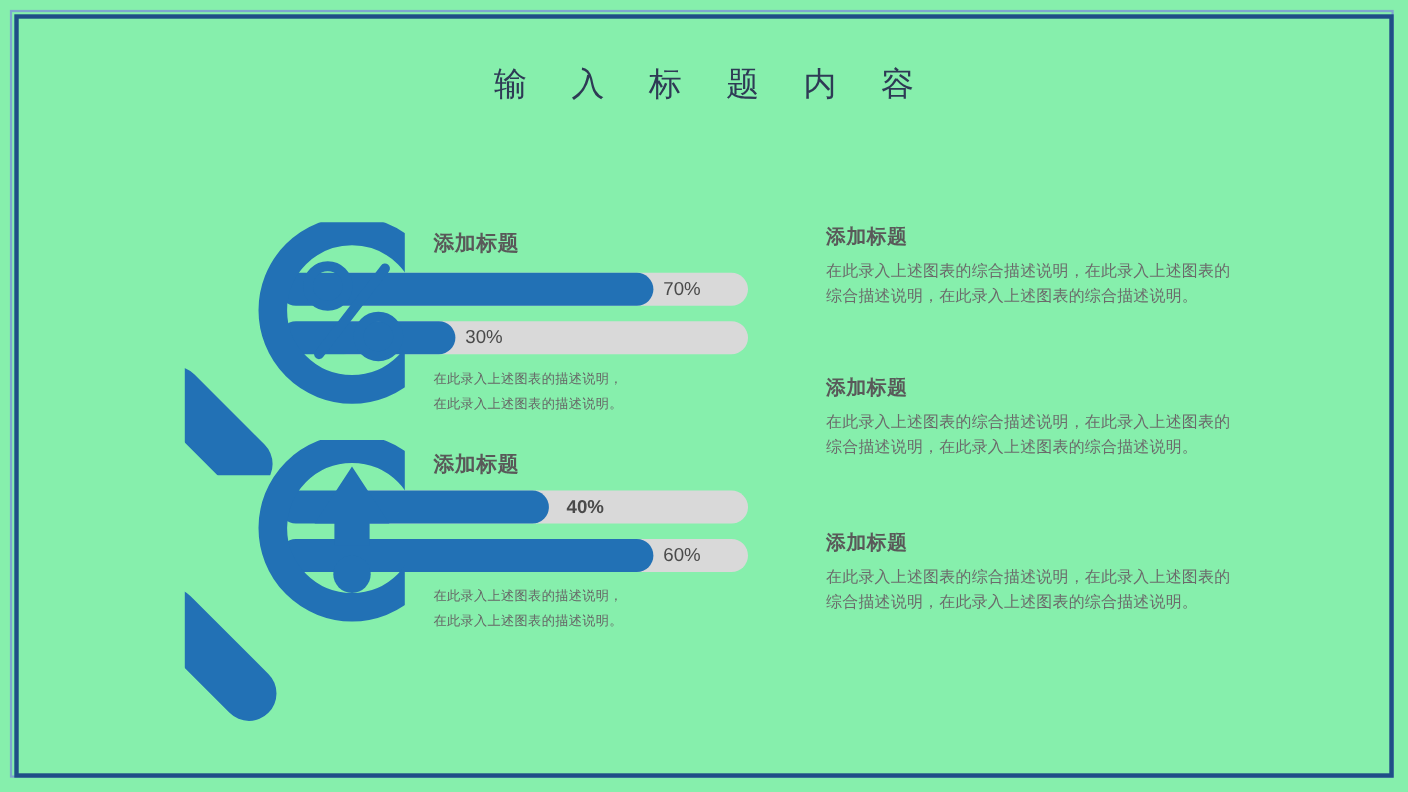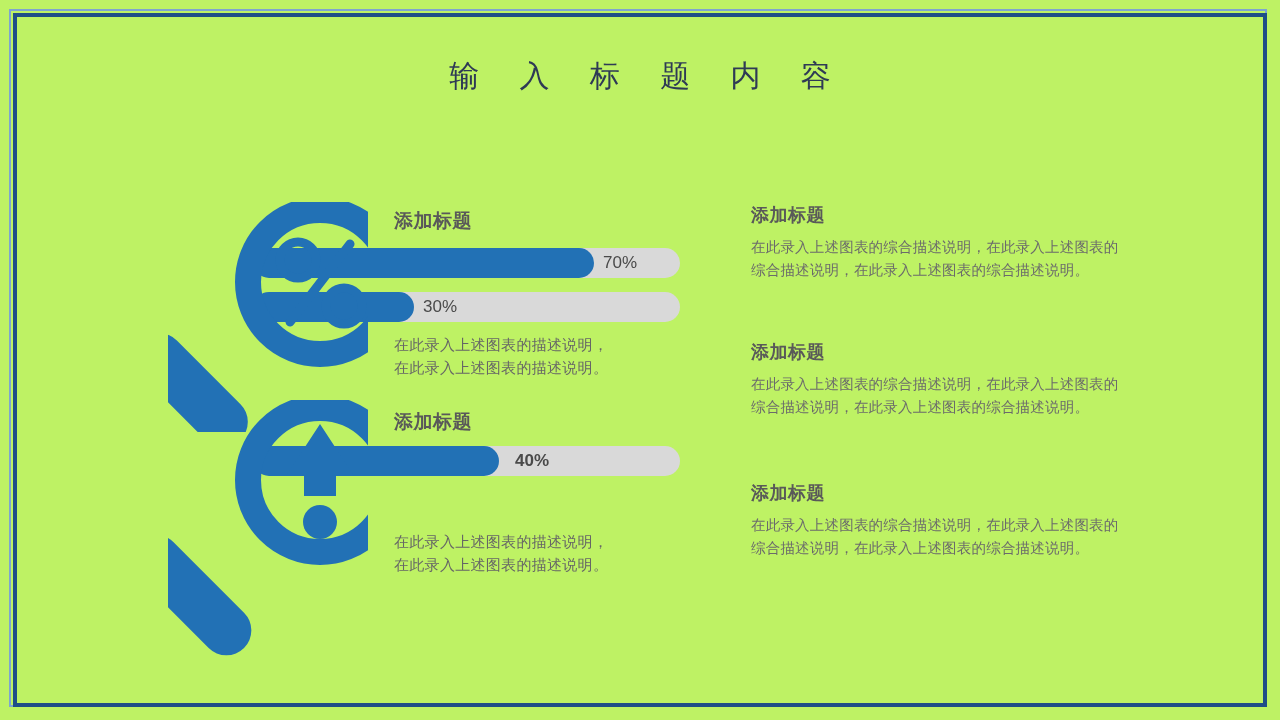--- a/index.html
+++ b/index.html
@@ -14,21 +14,21 @@
     overflow: hidden;
     font-family: "Liberation Sans", "DejaVu Sans", sans-serif;
   }
 
   
   .slide {
     position: absolute;
     left: 0; top: 0;
     width: 1280px;
     height: 720px;
-    background: #bef264;
+    background: #86efac;
   }
   .frame-outer {
     position: absolute;
     left: 9px;  top: 9px;
     width: 1258px; height: 698px;
     border: 2px solid #7fa5cf;
     box-sizing: border-box;
   }
   .frame-inner {
     position: absolute;
@@ -91,21 +91,21 @@
     top: 0;
     height: 30px;
     line-height: 30px;
     font-size: 17px;
     color: #4a4a4a;
     white-space: nowrap;
   }
 
   .group-desc {
     position: absolute;
-    font-size: 15px;
+    font-size: 12px;
     line-height: 23px;
     color: #666666;
     white-space: pre-line;
     letter-spacing: 0.3px;
   }
 
   
   .rblock { position: absolute; left: 751px; width: 375px; }
   .rblock-title {
     font-size: 18px;
@@ -170,20 +170,25 @@
   </div>
 
   <div class="bars" style="left:300px; top:446px; width:400px; height:74px;">
 
     <div class="bar-row" style="left:0px; top:0px; width:380px;font-weight:bold;">
       <div class="bar-track" style="width:380px;"></div>
       <div class="bar-fill" style="left:-46px; width:245px;"></div>
       <div class="bar-label" style="left:215px;">40%</div>
     </div>
 
+    <div class="bar-row" style="left:0px; top:44px; width:380px;">
+      <div class="bar-track" style="width:380px;"></div>
+      <div class="bar-fill" style="left:-46px; width:340px;"></div>
+      <div class="bar-label" style="left:303px;">60%</div>
+    </div>
   </div>
 
   <div class="group-heading" style="left:394px; top:409px;">添加标题</div>
 
   <div class="group-desc" style="left:394px; top:530px; width:300px;">在此录入上述图表的描述说明，
 在此录入上述图表的描述说明。</div>
 
   <div class="magnifier" style="left:168px; top:400px;">
     <svg width="200" height="260" viewBox="0 0 200 260" xmlns="http://www.w3.org/2000/svg">
       <g>

